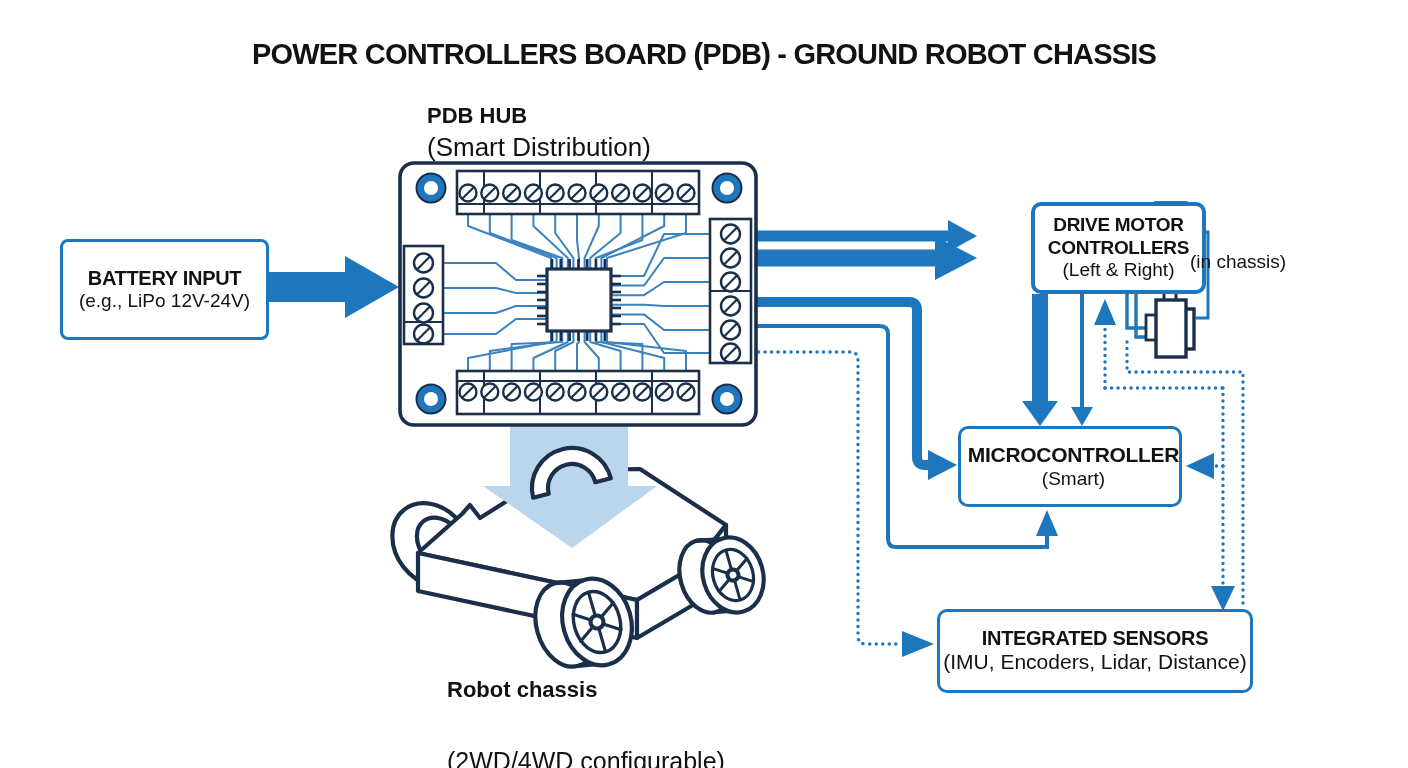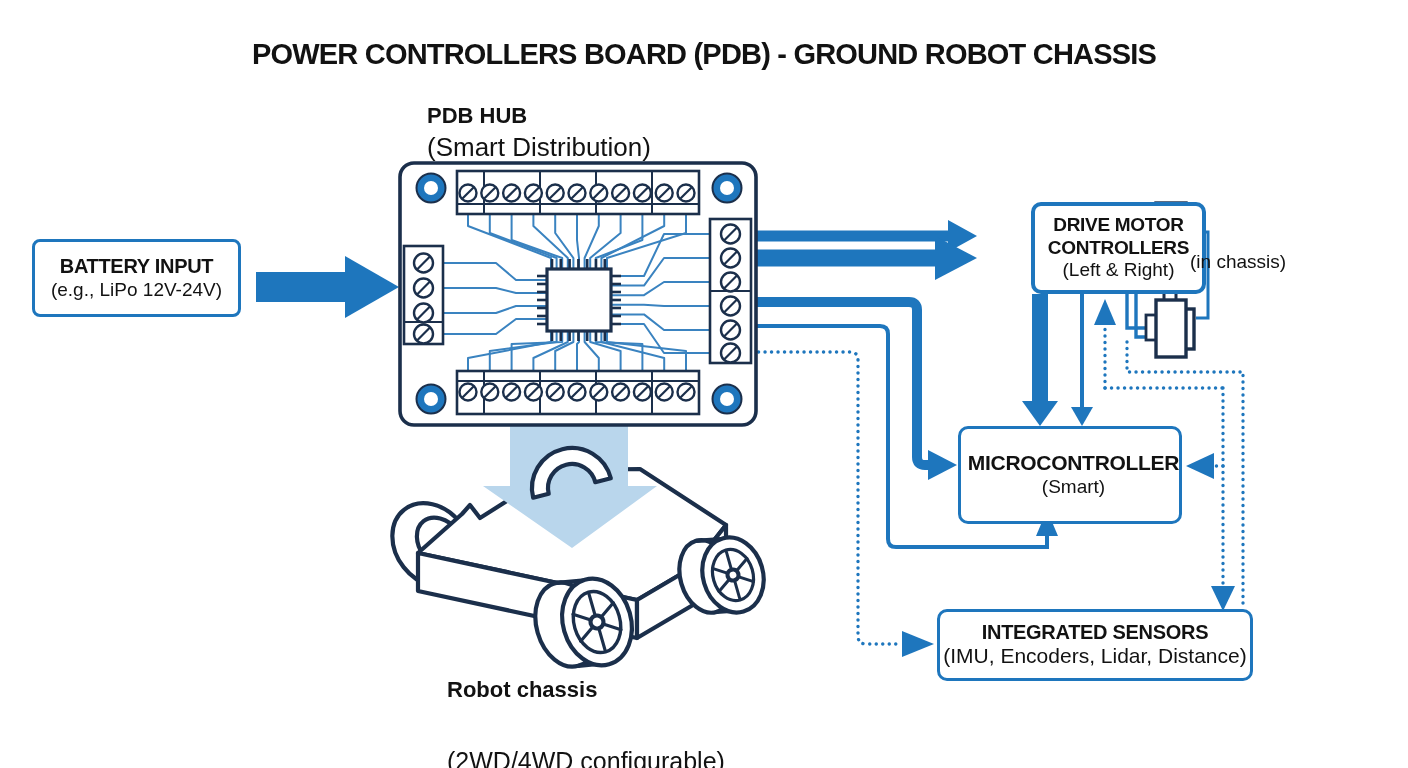--- a/index.html
+++ b/index.html
@@ -16,26 +16,26 @@
   .page-title{position:absolute;top:38px;left:0;width:100%;text-align:center;
     font-size:29px;font-weight:800;letter-spacing:-0.8px;}
   .node{position:absolute;border:3.5px solid var(--accent);border-radius:10px;background:#fff;
     display:flex;flex-direction:column;align-items:center;justify-content:center;text-align:center;
     line-height:1.18;}
   .node-title{font-weight:700;font-size:20px;letter-spacing:-0.3px;}
   .node-sub{font-size:19px;}
   .free-label{position:absolute;line-height:1.3;}
   .free-label .t{font-weight:700;}
   .free-label .s{font-weight:400;}
-  #battery-box{left:32px;top:239px;width:209px;height:78px;border-width:3px;border-radius:8px;}
+  #battery-box{left:60px;top:239px;width:209px;height:101px;border-width:3px;border-radius:8px;}
   #dmc-box{left:1031px;top:202px;width:175px;height:92px;border-width:4px;}
   #dmc-box .node-title{font-size:19px;}
-  #mcu-box{left:958px;top:426px;width:224px;height:98px;padding-left:7px;}
+  #mcu-box{left:958px;top:426px;width:224px;height:81px;padding-left:7px;}
   #mcu-box .node-title{font-size:21px;}
-  #sensors-box{left:937px;top:609px;width:316px;height:72px;}
+  #sensors-box{left:937px;top:609px;width:316px;height:84px;}
   #sensors-box .node-sub{font-size:21px;}
   #pdb-label{left:427px;top:102px;width:300px;}
   #pdb-label .t{font-size:22px;}
   #pdb-label .s{font-size:26px;}
   #motors-label{left:1190px;top:250px;width:210px;}
   #motors-label .t{font-size:20px;}
   #motors-label .s{font-size:19px;}
   #chassis-label{left:447px;top:676px;width:300px;}
   #chassis-label .t{font-size:22px;}
   #chassis-label .s{font-size:25px;margin-top:40px;}

